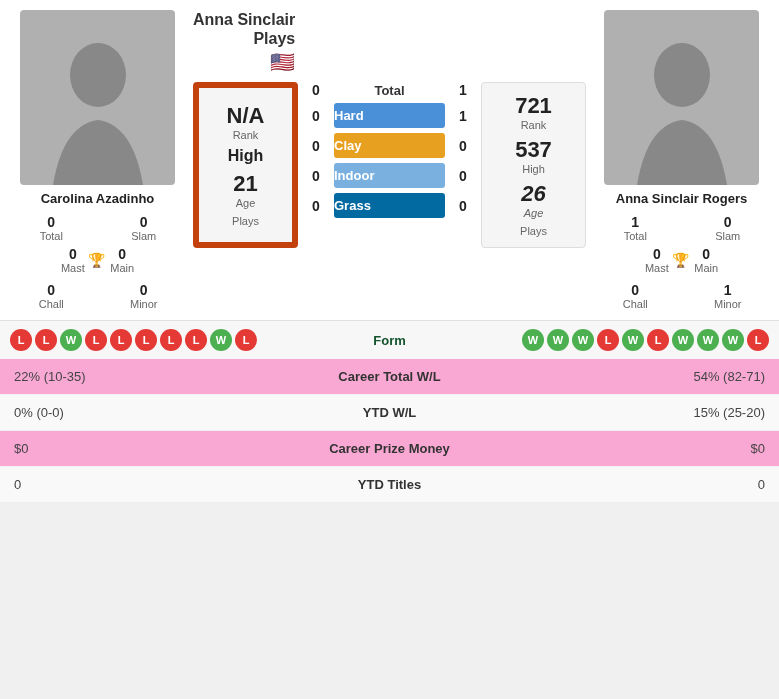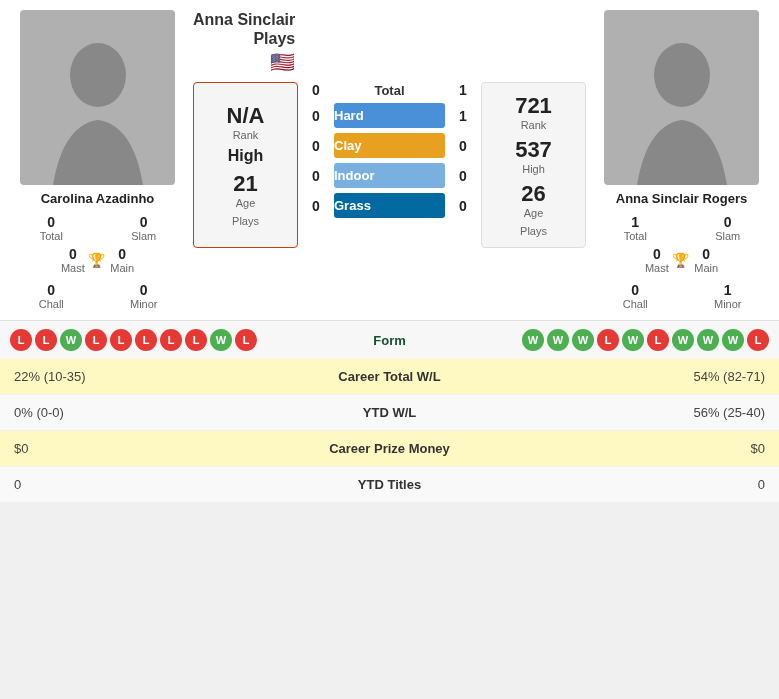--- a/index.html
+++ b/index.html
@@ -163,21 +163,21 @@
     .form-l { background: #e53935; }
 
     .form-label {
       font-size: 13px;
       font-weight: bold;
       color: #14532d;
     }
 
     
     .stats-rows {
-      background: #fef9c3;
+      background: #f9a8d4;
     }
 
     .stats-row {
       display: flex;
       flex-direction: row;
       align-items: center;
       padding: 10px 14px;
       border-bottom: 1px solid #f0f0f0;
     }
 
@@ -231,21 +231,21 @@
 
     .center-info-row {
       display: flex;
       flex-direction: row;
       gap: 6px;
       align-items: stretch;
     }
 
     .player-box-left {
       background: #f5f5f5;
-      border: 1px solid #c2410c;
+      border: 6px solid #c2410c;
       border-radius: 4px;
       width: 105px;
       display: flex;
       flex-direction: column;
       align-items: center;
       justify-content: center;
       padding: 10px 4px;
       gap: 6px;
     }
 
@@ -398,21 +398,21 @@
 
         <div class="player-box-right">
           <div style="text-align:center;">
             <div class="info-box-value">721</div>
             <div class="info-box-label">Rank</div>
           </div>
           <div style="text-align:center;">
             <div class="info-box-value">537</div>
             <div class="info-box-label">High</div>
           </div>
-          <div style="text-align:center;">
+          <div style="text-align:center;font-style:italic;">
             <div class="info-box-value">26</div>
             <div class="info-box-label">Age</div>
           </div>
           <div style="text-align:center;">
             <div class="info-box-label">Plays</div>
           </div>
         </div>
       </div>
     </div>
 
@@ -489,21 +489,21 @@
 
   <div class="stats-rows" id="stats-rows">
       <div class="stats-row">
         <div class="stats-left">22% (10-35)</div>
         <div class="stats-center">Career Total W/L</div>
         <div class="stats-right">54% (82-71)</div>
       </div>
       <div class="stats-row">
         <div class="stats-left">0% (0-0)</div>
         <div class="stats-center">YTD W/L</div>
-        <div class="stats-right">56% (25-40)</div>
+        <div class="stats-right">15% (25-20)</div>
       </div>
       <div class="stats-row">
         <div class="stats-left">$0</div>
         <div class="stats-center">Career Prize Money</div>
         <div class="stats-right">$0</div>
       </div>
       <div class="stats-row">
         <div class="stats-left">0</div>
         <div class="stats-center">YTD Titles</div>
         <div class="stats-right">0</div>

